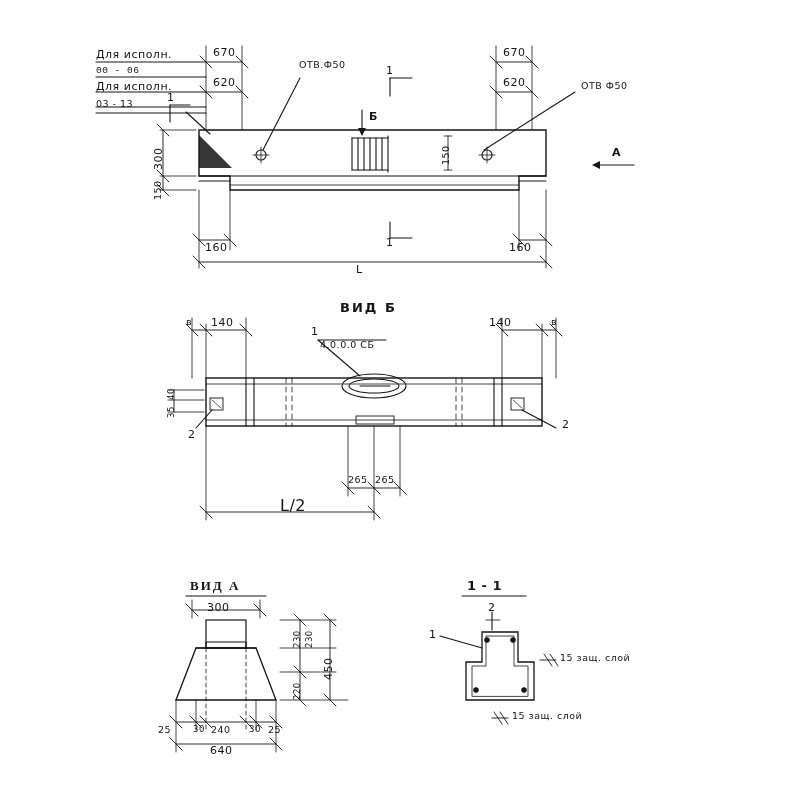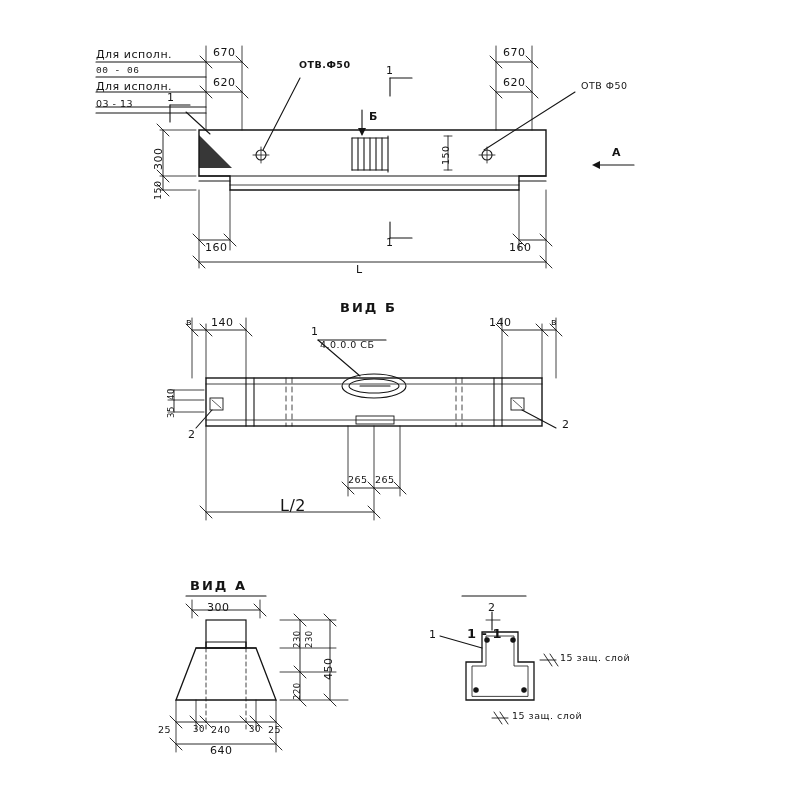--- a/index.html
+++ b/index.html
@@ -274,21 +274,21 @@
   </g>
 </svg>
 
 <div class="lbl" style="left:96px;top:48px;">Для исполн.</div>
 <div class="lbl sm" style="left:96px;top:65px;font-family:Liberation Mono, monospace;">00 - 06</div>
 <div class="lbl" style="left:96px;top:80px;">Для исполн.</div>
 <div class="lbl sm" style="left:96px;top:98px;">03 - 13</div>
 
 <div class="lbl" style="left:213px;top:46px;">670</div>
 <div class="lbl" style="left:213px;top:76px;">620</div>
-<div class="lbl sm" style="left:299px;top:59px;font-weight:bold;">ОТВ.Ф50</div>
+<div class="lbl sm" style="left:299px;top:59px;">ОТВ.Ф50</div>
 <div class="lbl" style="left:386px;top:64px;">1</div>
 <div class="lbl" style="left:167px;top:91px;">1</div>
 <div class="lbl" style="left:386px;top:236px;">1</div>
 <div class="lbl bold" style="left:369px;top:110px;">Б</div>
 
 <div class="lbl" style="left:503px;top:46px;">670</div>
 <div class="lbl" style="left:503px;top:76px;">620</div>
 <div class="lbl sm" style="left:581px;top:80px;">ОТВ Ф50</div>
 <div class="lbl bold" style="left:612px;top:146px;">А</div>
 
@@ -308,30 +308,30 @@
 <div class="lbl sm" style="left:186px;top:316px;">в</div>
 <div class="lbl sm" style="left:551px;top:316px;">в</div>
 <div class="lbl vert xs" style="left:166px;top:400px;">40</div>
 <div class="lbl vert xs" style="left:166px;top:418px;">35</div>
 <div class="lbl" style="left:188px;top:428px;">2</div>
 <div class="lbl" style="left:562px;top:418px;">2</div>
 <div class="lbl" style="left:280px;top:496px;font-size:16px;">L/2</div>
 <div class="lbl sm" style="left:348px;top:474px;">265</div>
 <div class="lbl sm" style="left:375px;top:474px;">265</div>
 
-<div class="lbl bold spaced" style="left:190px;top:578px;font-size:13px;">ВИД А</div>
+<div class="lbl bold spaced" style="left:190px;top:578px;font-size:13px;font-family:Liberation Serif, serif;">ВИД А</div>
 <div class="lbl" style="left:207px;top:601px;">300</div>
 <div class="lbl vert xs" style="left:292px;top:648px;">230</div>
 <div class="lbl vert xs" style="left:304px;top:648px;">230</div>
 <div class="lbl vert" style="left:322px;top:680px;">450</div>
 <div class="lbl vert xs" style="left:292px;top:700px;">220</div>
 <div class="lbl sm" style="left:158px;top:724px;">25</div>
 <div class="lbl xs" style="left:193px;top:724px;">30</div>
 <div class="lbl sm" style="left:211px;top:724px;text-align:right;">240</div>
 <div class="lbl xs" style="left:249px;top:724px;">30</div>
 <div class="lbl sm" style="left:268px;top:724px;">25</div>
 <div class="lbl" style="left:210px;top:744px;">640</div>
 
-<div class="lbl bold" style="left:467px;top:578px;font-size:13px;margin-top:48px;">1 - 1</div>
+<div class="lbl bold" style="left:467px;top:578px;font-size:13px;">1 - 1</div>
 <div class="lbl" style="left:429px;top:628px;">1</div>
 <div class="lbl" style="left:488px;top:601px;">2</div>
 <div class="lbl sm" style="left:560px;top:652px;">15  защ. слой</div>
 <div class="lbl sm" style="left:512px;top:710px;">15  защ. слой</div>
 
 </body></html>

